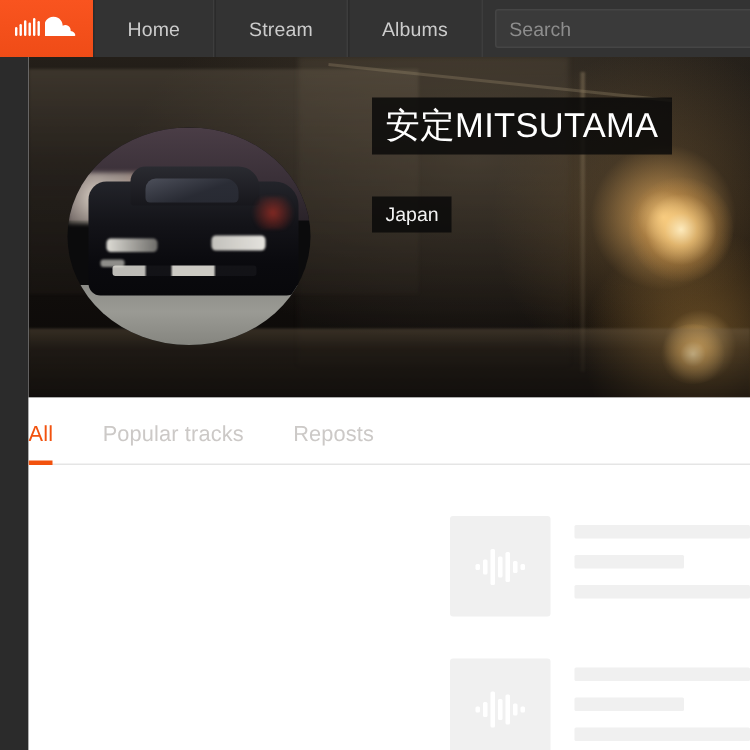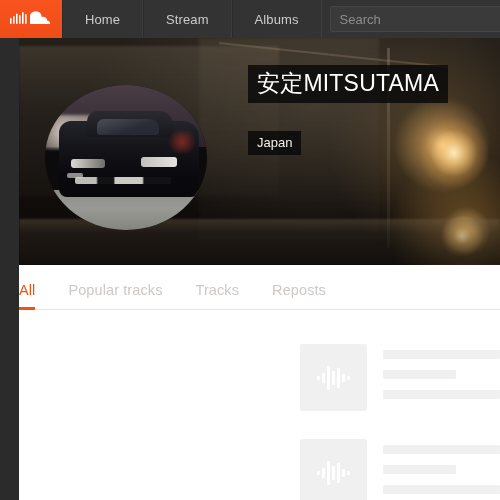--- a/index.html
+++ b/index.html
@@ -405,23 +405,20 @@
       <div class="hero-title">安定MITSUTAMA</div>
       <div class="hero-sub">Japan</div>
     </div>
 
     <div class="tabbar">
       <div class="tab active">
         <span>All</span>
       </div>
       <div class="tab">
         <span>Popular tracks</span>
-      </div>
-      <div class="tab">
-        <span>Tracks</span>
       </div>
       <div class="tab">
         <span>Reposts</span>
       </div>
     </div>
 
     <div class="list">
 
       <div class="row">
         <div class="thumb">

